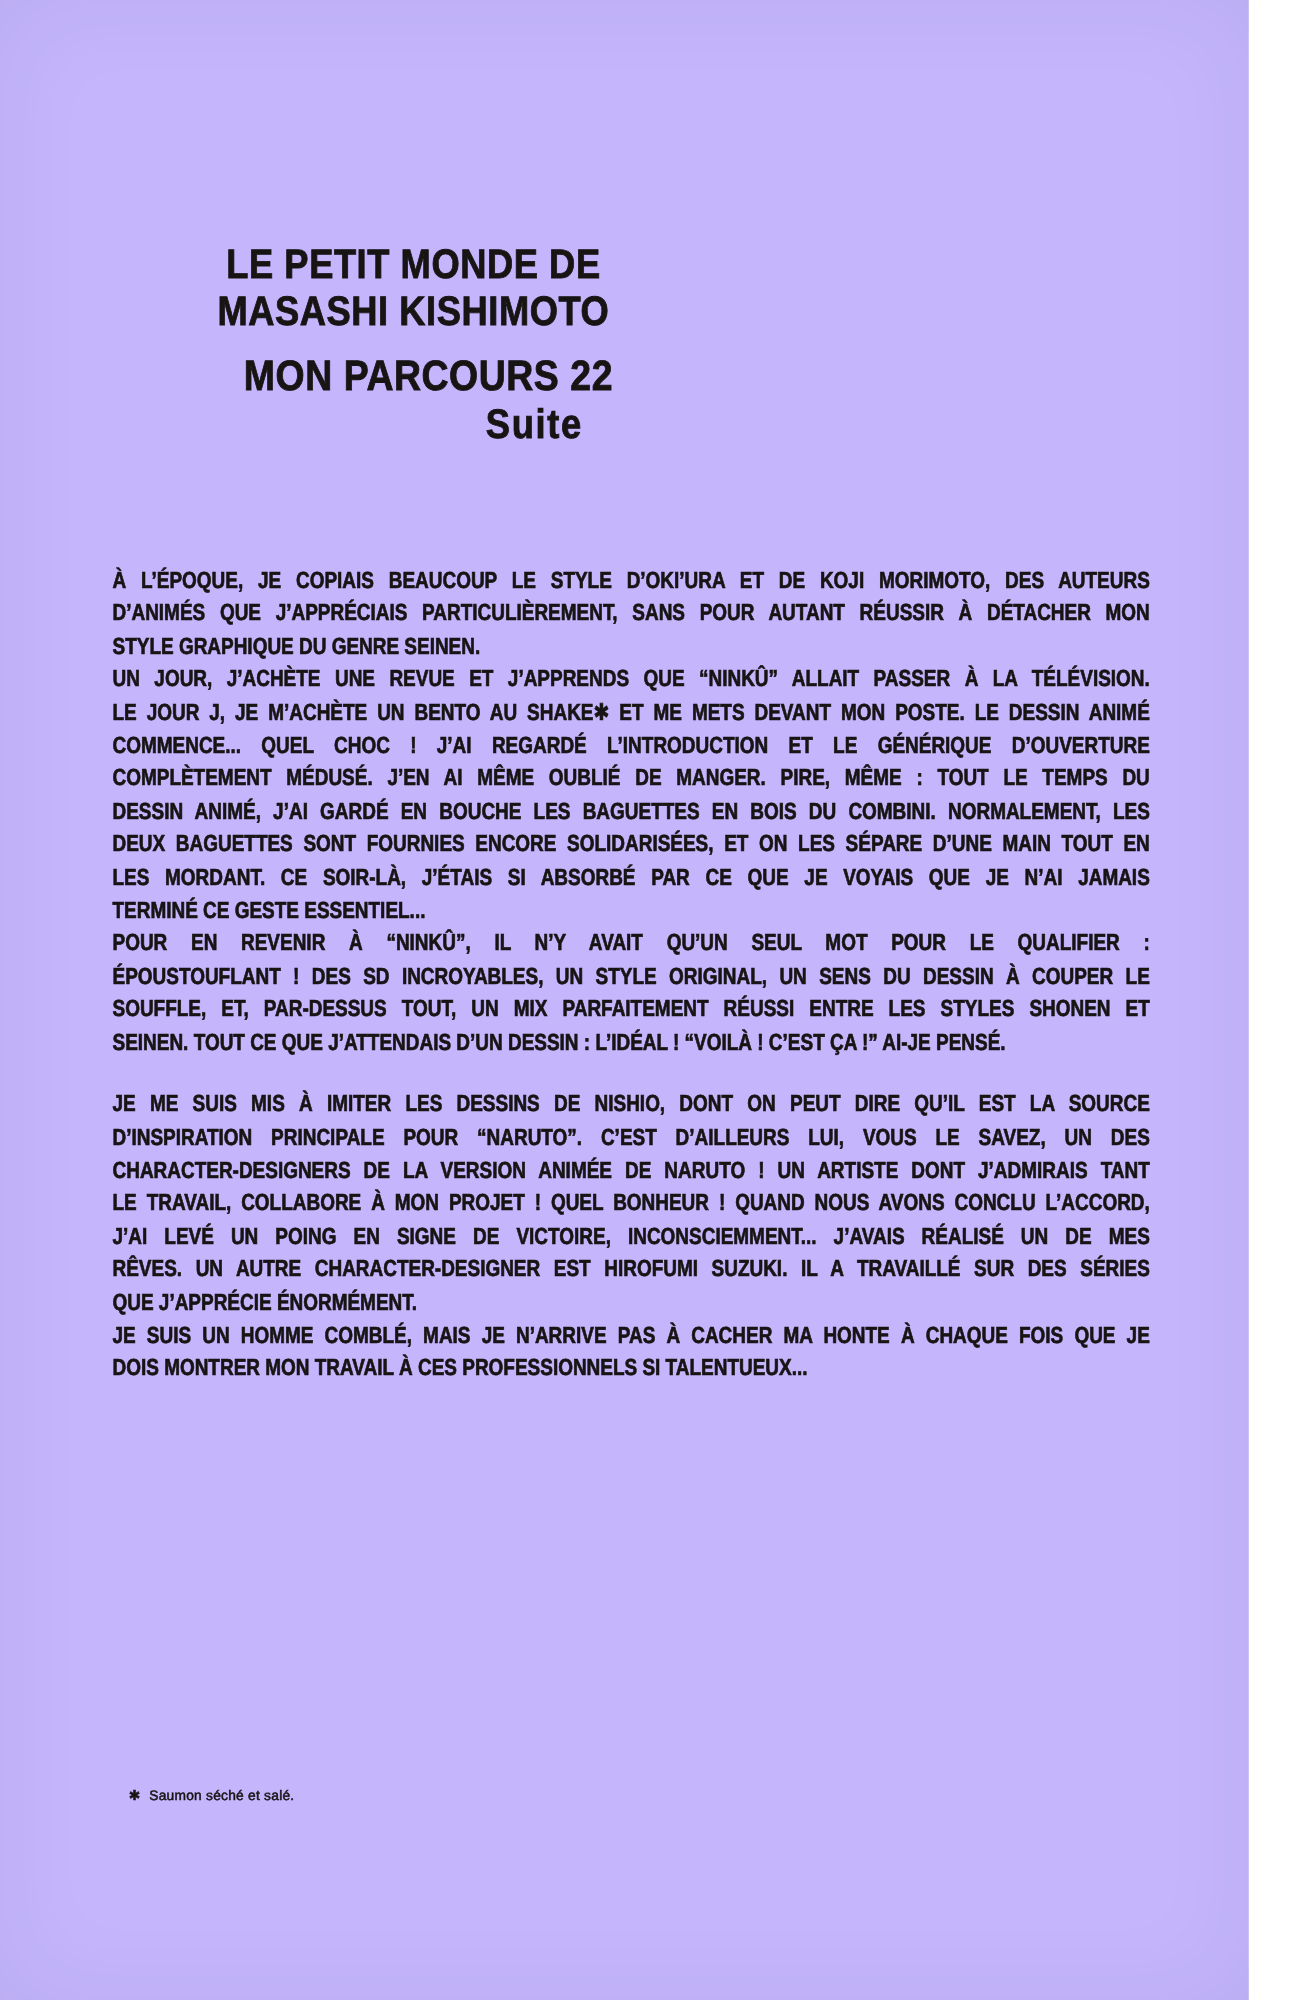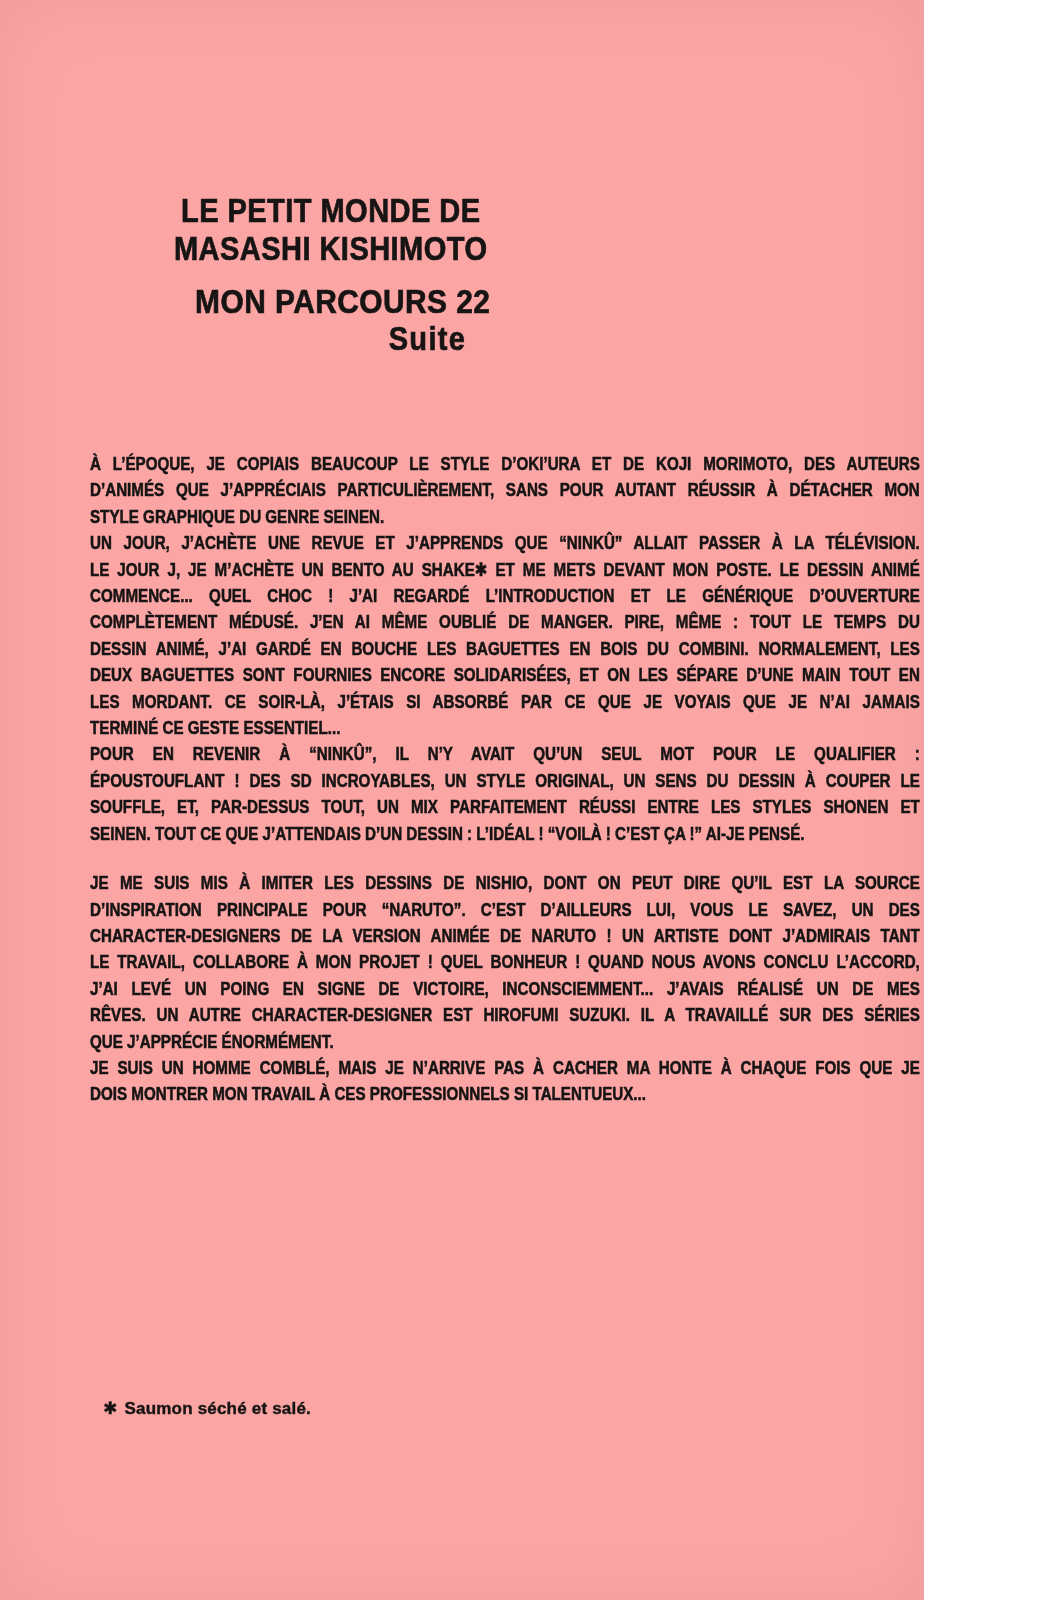--- a/index.html
+++ b/index.html
@@ -1,20 +1,20 @@
 <!DOCTYPE html>
 <html><head>
 <meta charset="utf-8">
 <style>
   html, body { margin: 0; padding: 0; }
   .page {
     position: relative;
-    width: 924px;
+    width: 999px;
     height: 1600px;
-    background: #fca5a5;
+    background: #c4b5fd;
     color: #171514;
     font-family: "Liberation Sans", "DejaVu Sans", sans-serif;
     overflow: hidden;
     box-shadow: inset 0 0 80px rgba(0,0,0,0.05);
   }
 
   
   .title-block {
     position: absolute;
     left: 181px;
@@ -68,23 +68,23 @@
     -webkit-text-stroke: 0.55px currentColor;
     text-align: justify;
     text-align-last: justify;
   }
   .line.last { text-align: left; text-align-last: left; }
 
   
   .footnote {
     position: absolute;
     left: 103px;
-    top: 1398px;
-    font-size: 17px;
-    font-weight: 700;
+    top: 1430px;
+    font-size: 11px;
+    font-weight: 400;
     -webkit-text-stroke: 0.4px currentColor;
     letter-spacing: 0.2px;
   }
   .footnote .marker { margin-right: 7px; }
 </style>
 </head>
 <body>
 
 <div class="page">
 

